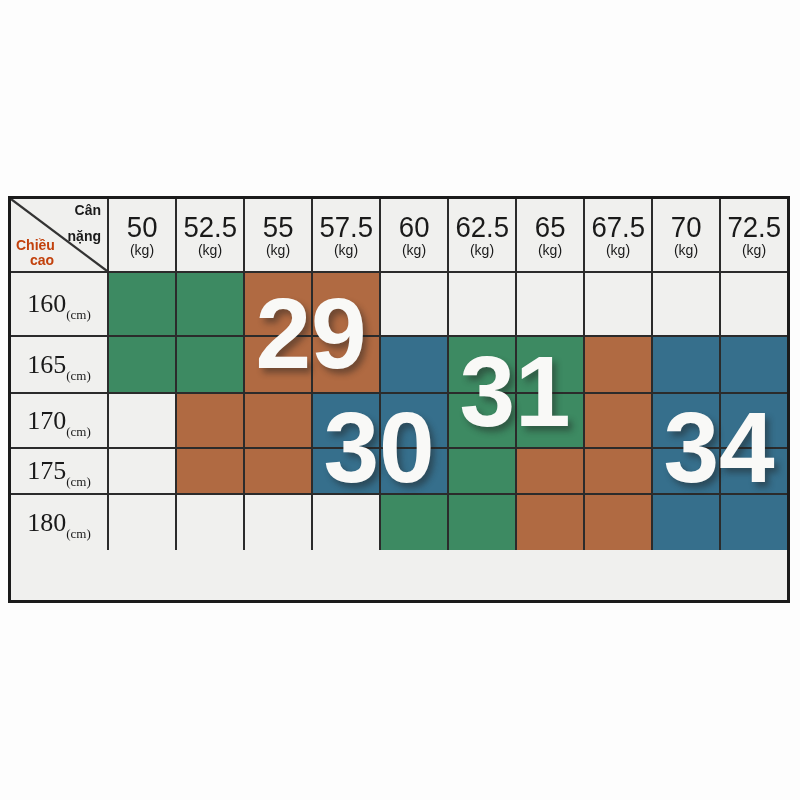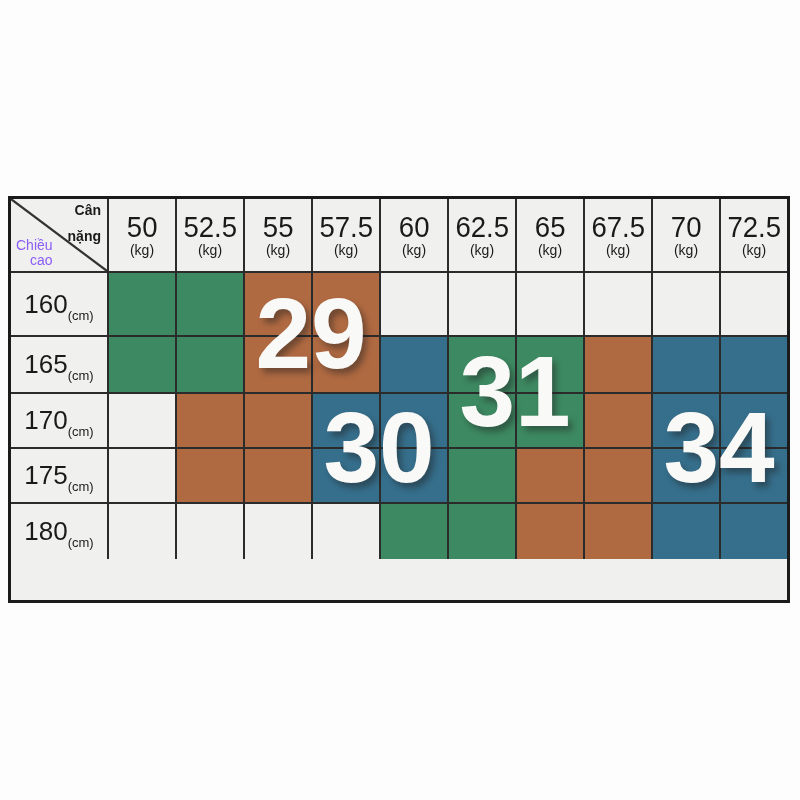--- a/index.html
+++ b/index.html
@@ -36,38 +36,38 @@
     overflow:hidden;
   }
   .corner-cell svg{position:absolute;left:0;top:0;width:100%;height:100%;}
   .corner-weight{
     position:absolute;top:4px;right:6px;text-align:right;
     font-size:14px;font-weight:700;color:#1a1a1a;line-height:14px;
   }
   .corner-weight .l2{display:block;margin-top:12px;}
   .corner-height{
     position:absolute;bottom:4px;left:5px;text-align:left;
-    font-size:14px;font-weight:400;color:#8b5cf6;line-height:14px;
+    font-size:14px;font-weight:700;color:#c2410c;line-height:14px;
   }
   .corner-height .l2{display:block;margin-left:14px;margin-top:1px;}
 
   .col-head{
     flex:1 1 0;border-left:2px solid var(--line);
     display:flex;flex-direction:column;align-items:center;justify-content:center;
     background:#f0f0ee;color:#1a1a1a;
   }
   .col-head .num{font-size:29px;font-weight:400;line-height:30px;transform:scaleX(.95);}
   .col-head .unit{font-size:14px;line-height:15px;margin-top:1px;}
 
   .table-body{position:relative;flex:1 1 auto;display:flex;flex-direction:column;}
   .body-row{display:flex;}
   .body-row + .body-row{border-top:2px solid var(--line);}
   .row-label{
     width:96px;flex:0 0 auto;background:#f0f0ee;color:#1a1a1a;
-    display:flex;align-items:center;justify-content:center;
+    display:flex;align-items:center;justify-content:center;font-family:Liberation Serif, serif;
   }
   .row-label .num{font-size:26px;font-weight:400;}
   .row-label .unit{font-size:13px;margin-top:22px;}
   .grid-cell{flex:1 1 0;border-left:2px solid var(--line);}
 
   .size-overlay{
     position:absolute;transform:translate(-50%,-50%);
     color:#f9f9f7;font-size:100px;font-weight:700;line-height:100px;
     text-shadow:4px 5px 6px rgba(30,30,30,.45);
     pointer-events:none;white-space:nowrap;
@@ -180,21 +180,21 @@
           <div class="grid-cell" style="background-color: rgb(176, 106, 66);"></div>
           <div class="grid-cell" style="background-color: rgb(176, 106, 66);"></div>
           <div class="grid-cell" style="background-color: rgb(54, 111, 140);"></div>
           <div class="grid-cell" style="background-color: rgb(54, 111, 140);"></div>
           <div class="grid-cell" style="background-color: rgb(61, 138, 98);"></div>
           <div class="grid-cell" style="background-color: rgb(61, 138, 98);"></div>
           <div class="grid-cell" style="background-color: rgb(176, 106, 66);"></div>
           <div class="grid-cell" style="background-color: rgb(54, 111, 140);"></div>
           <div class="grid-cell" style="background-color: rgb(54, 111, 140);"></div>
         </div>
-        <div class="body-row" style="height: 55px;">
+        <div class="body-row" style="height: 46px;">
           <div class="row-label">
             <span class="num">175</span>
             <span class="unit">(cm)</span>
           </div>
           <div class="grid-cell" style="background-color: rgb(240, 240, 238);"></div>
           <div class="grid-cell" style="background-color: rgb(176, 106, 66);"></div>
           <div class="grid-cell" style="background-color: rgb(176, 106, 66);"></div>
           <div class="grid-cell" style="background-color: rgb(54, 111, 140);"></div>
           <div class="grid-cell" style="background-color: rgb(54, 111, 140);"></div>
           <div class="grid-cell" style="background-color: rgb(61, 138, 98);"></div>

